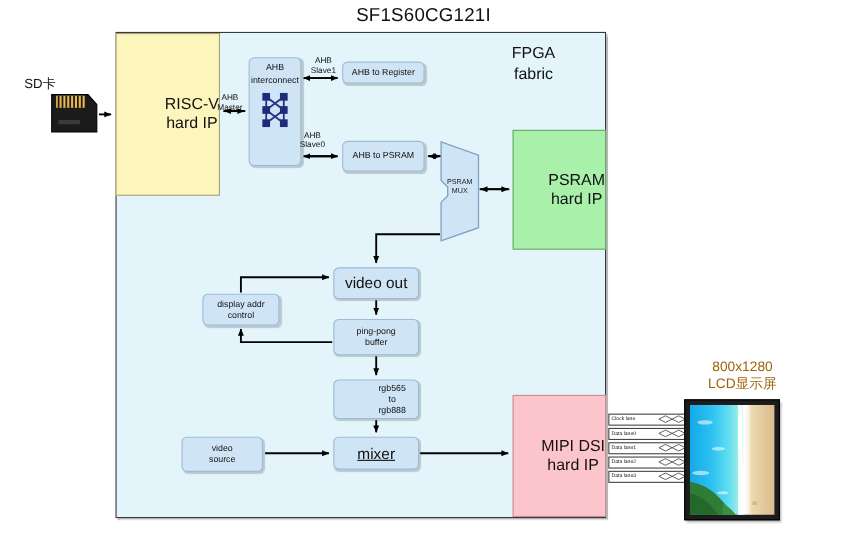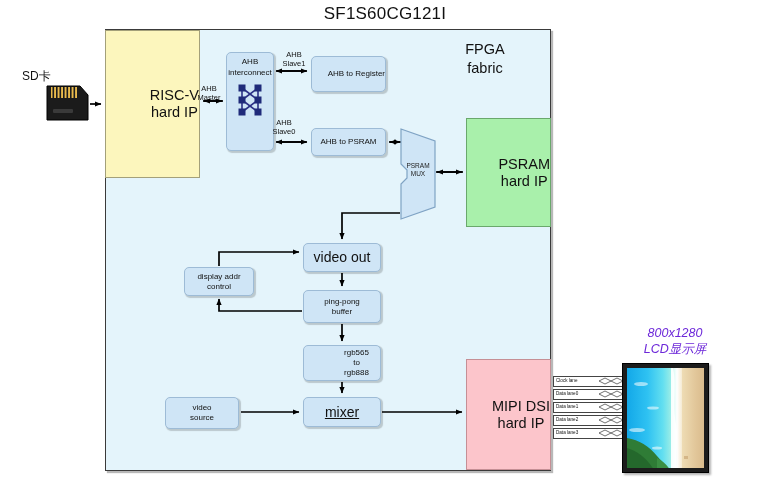--- a/index.html
+++ b/index.html
@@ -34,21 +34,21 @@
 
   
   .soft{background:#cfe5f6;border:1px solid #9dbbd6;border-radius:5px;
       display:flex;align-items:center;justify-content:center;text-align:center;
       color:#111;box-shadow:1.5px 1.5px 1px rgba(0,0,0,.18);}
   .s11{font-size:8px;line-height:10px;}
   .s12{font-size:14px;line-height:13px;}
 
   #ahb-inter{left:226px;top:52px;width:48px;height:99px;
       flex-direction:column;gap:1px;padding-top:4px;justify-content:flex-start;}
-  #ahb-reg{left:311px;top:56px;width:75px;height:36px;justify-content:flex-end;}
+  #ahb-reg{left:311px;top:56px;width:75px;height:20px;}
   #ahb-psram{left:311px;top:128px;width:75px;height:28px;}
   #video-out{left:303px;top:243px;width:78px;height:29px;}
   #display-addr{left:184px;top:267px;width:70px;height:29px;}
   #pingpong{left:303px;top:290px;width:78px;height:33px;}
   #rgb{left:303px;top:345px;width:78px;height:36px;flex-direction:column;padding-left:29px;}
   #mixer{left:303px;top:397px;width:78px;height:30px;text-decoration:underline;}
   #video-src{left:165px;top:397px;width:74px;height:32px;flex-direction:column;}
 
   
   #xbar{position:relative;width:32px;height:40px;margin-top:2px;}
@@ -68,21 +68,21 @@
 
   
   #wires{left:0;top:0;width:770px;height:490px;pointer-events:none;}
 
   
   #sd-label{left:22px;top:68px;width:70px;font-size:12px;color:#111;}
   #sd-card{left:44px;top:84px;width:46px;height:38px;}
 
   
   #lcd-caption{left:610px;top:325px;width:130px;text-align:center;
-      font-size:12.5px;line-height:16px;color:#6d28d9;font-style:italic;}
+      font-size:12.5px;line-height:16px;color:#a16207;}
   #lcd{left:622px;top:363px;width:87px;height:110px;
       background:#1c1c1c;border:1px solid #000;padding:4px;
       box-shadow:2px 2px 2px rgba(0,0,0,.3);}
   #lcd-screen{width:100%;height:100%;overflow:hidden;position:relative;}
   #lcd-screen svg{display:block;}
 
   
   .lane{position:absolute;height:9px;border:1px solid #444;background:#fff;}
   .lane .lnlbl{position:absolute;left:2px;top:0px;font-size:4.6px;
       line-height:8px;color:#111;white-space:nowrap;}

